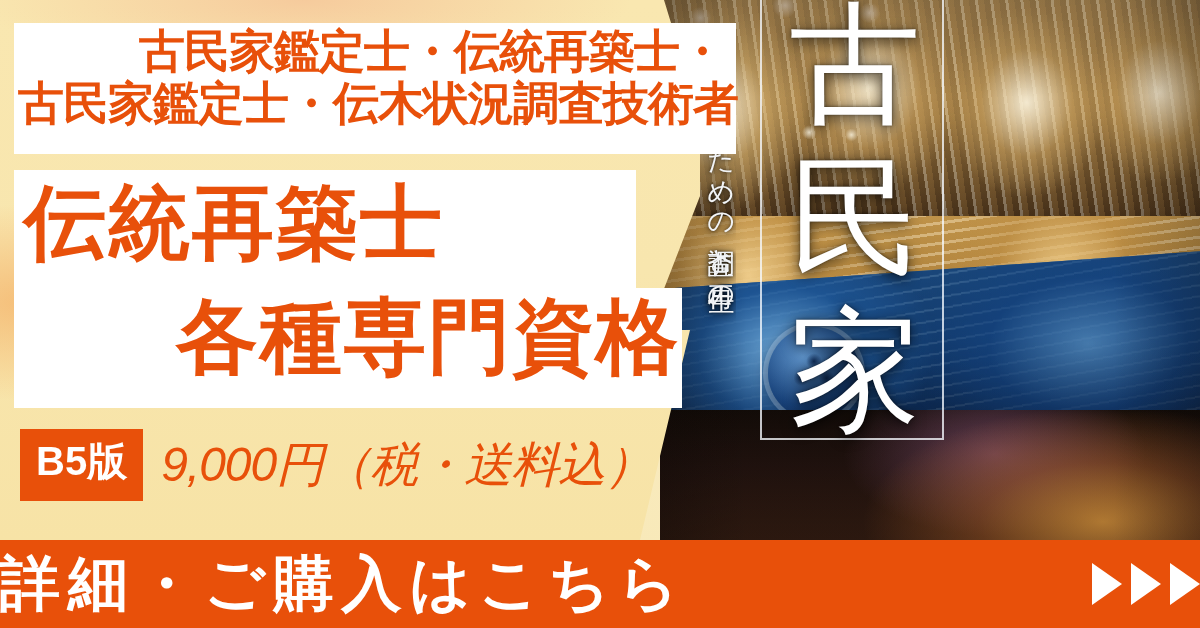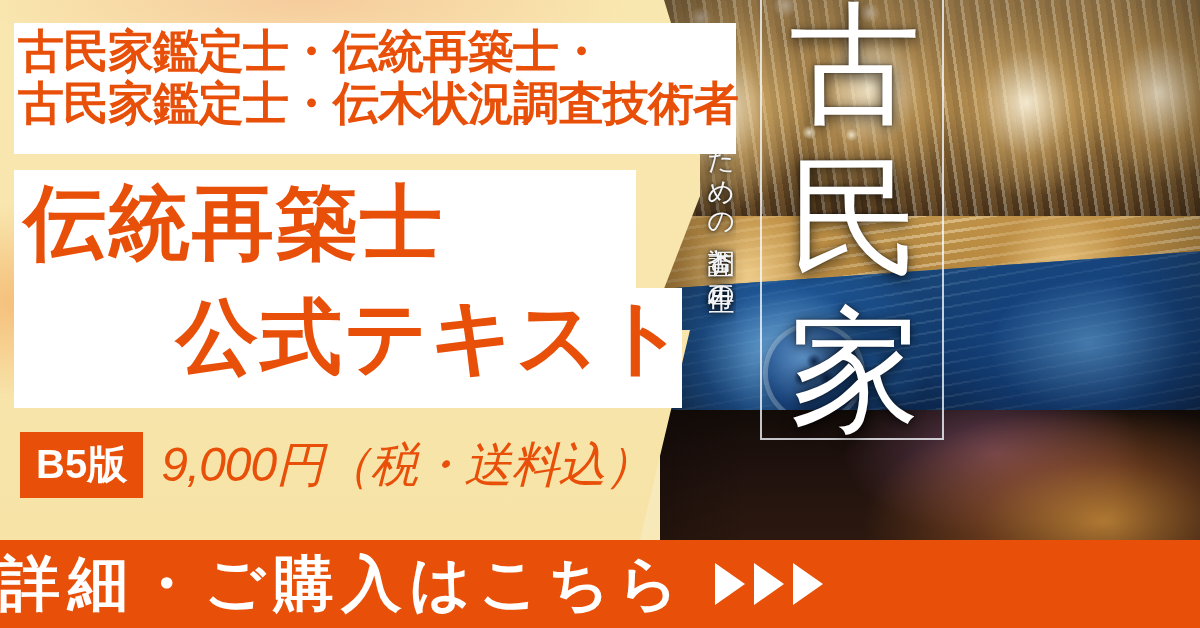--- a/index.html
+++ b/index.html
@@ -152,21 +152,21 @@
   
   .panel-white{position:absolute;background:#ffffff;}
 
   #panel-certs{left:14px;top:23px;width:722px;height:131px;}
   #panel-main-a{left:14px;top:170px;width:622px;height:118px;}
   #panel-main-b{left:14px;top:288px;width:668px;height:120px;}
 
   .certs-text{
     position:absolute;left:18px;top:26px;width:706px;
     color:#e8500a;font-size:46px;line-height:1.12;font-weight:700;
-    letter-spacing:-1px;white-space:nowrap;
+    letter-spacing:-1px;white-space:nowrap;text-align:right;
   }
   .certs-text div{height:52px;}
 
   .headline-a{
     position:absolute;left:24px;top:182px;
     color:#e8500a;font-size:82px;line-height:1;font-weight:700;letter-spacing:2px;
     white-space:nowrap;
   }
   .headline-b{
     position:absolute;left:176px;top:296px;
@@ -175,31 +175,31 @@
   }
 
   
   .price-row{
     position:absolute;left:20px;top:433px;height:64px;
     display:flex;align-items:center;gap:18px;
   }
   .badge-b5{
     background:#e8500a;color:#ffffff;
     font-size:40px;font-weight:700;line-height:1;
-    padding:12px 16px 14px;letter-spacing:0;white-space:nowrap;
+    padding:12px 16px 20px;letter-spacing:0;white-space:nowrap;
   }
   .price-text{
     color:#e8500a;font-size:48px;font-weight:400;line-height:1;
     letter-spacing:-1px;white-space:nowrap;font-style:italic;
   }
 
   
   .cta-bar{
     position:absolute;left:0;bottom:0;width:1200px;height:88px;
-    background:#e8500a;display:flex;align-items:center;justify-content:flex-start;gap:26px;
+    background:#e8500a;display:flex;align-items:center;justify-content:space-between;gap:26px;
   }
   .cta-text{
     color:#ffffff;font-size:60px;font-weight:700;line-height:1;
     letter-spacing:8px;white-space:nowrap;
   }
   .cta-arrows{display:flex;align-items:center;gap:9px;margin-left:2px;}
   .cta-arrows i{
     display:block;width:0;height:0;
     border-left:30px solid #ffffff;
     border-top:21px solid transparent;
@@ -240,21 +240,21 @@
 
   <div class="panel-white" id="panel-certs"></div>
   <div class="certs-text">
     <div>古民家鑑定士・伝統再築士・</div>
     <div>古民家鑑定士・伝木状況調査技術者</div>
   </div>
 
   <div class="panel-white" id="panel-main-a"></div>
   <div class="panel-white" id="panel-main-b"></div>
   <div class="headline-a">伝統再築士</div>
-  <div class="headline-b">公式テキスト</div>
+  <div class="headline-b">各種専門資格</div>
 
   <div class="price-row">
     <div class="badge-b5">B5版</div>
     <div class="price-text">9,000円（税・送料込）</div>
   </div>
 
   <div class="cta-bar">
     <div class="cta-text">詳細・ご購入はこちら</div>
     <div class="cta-arrows">
       <i></i>

